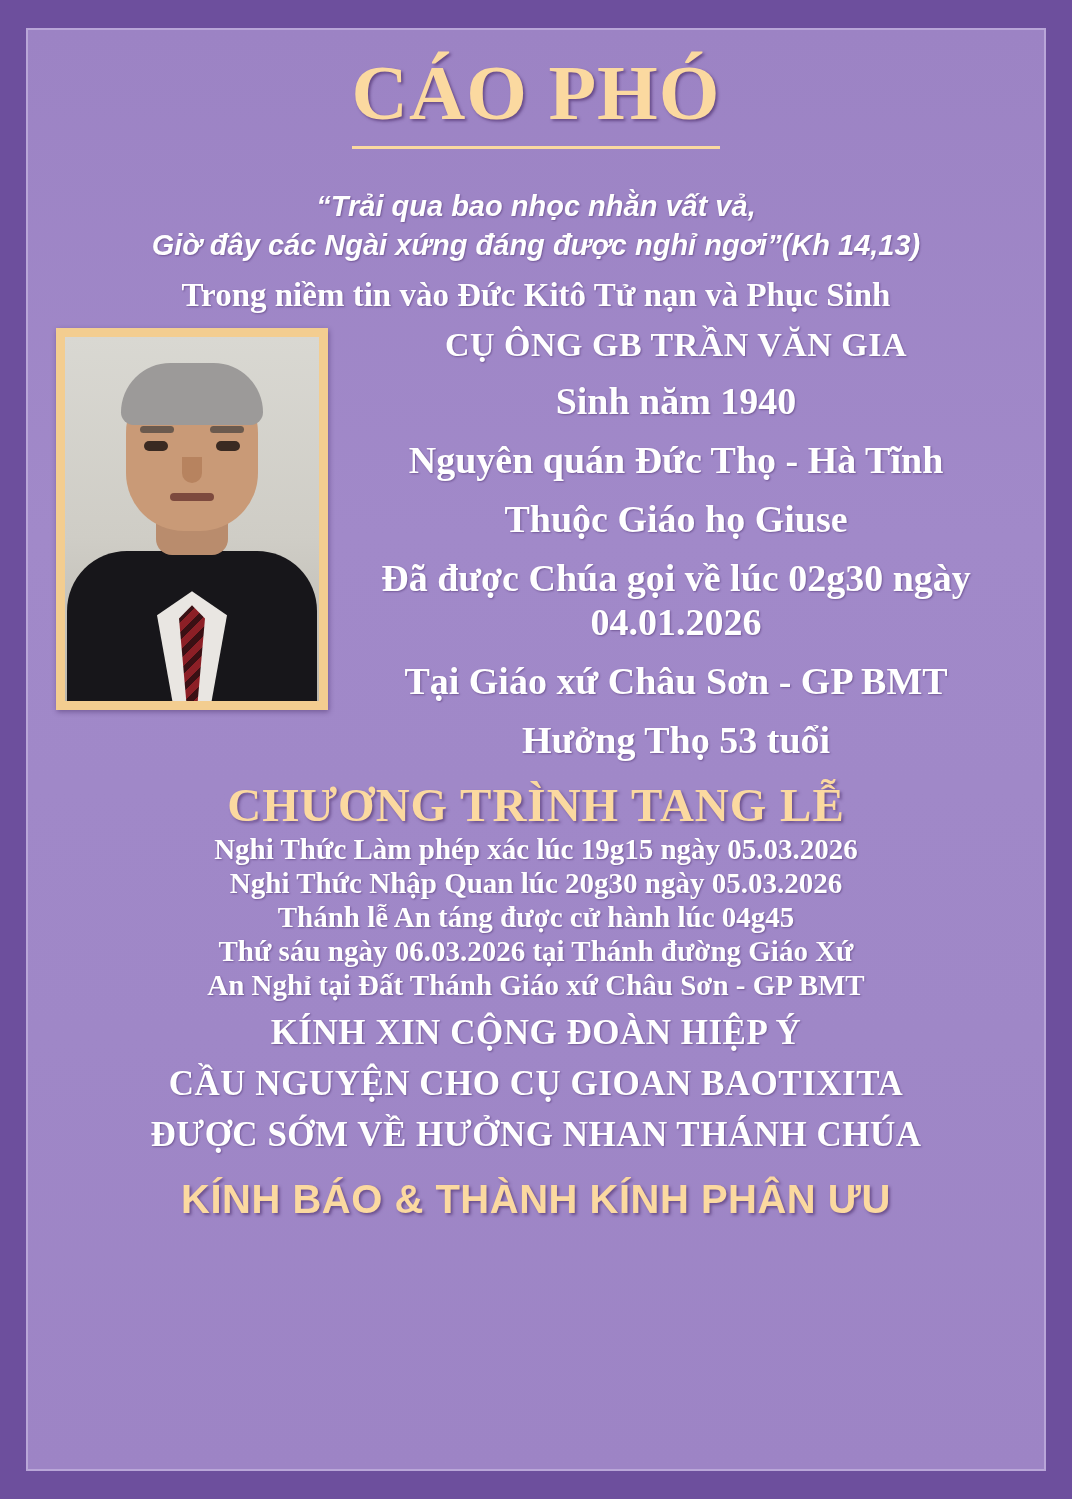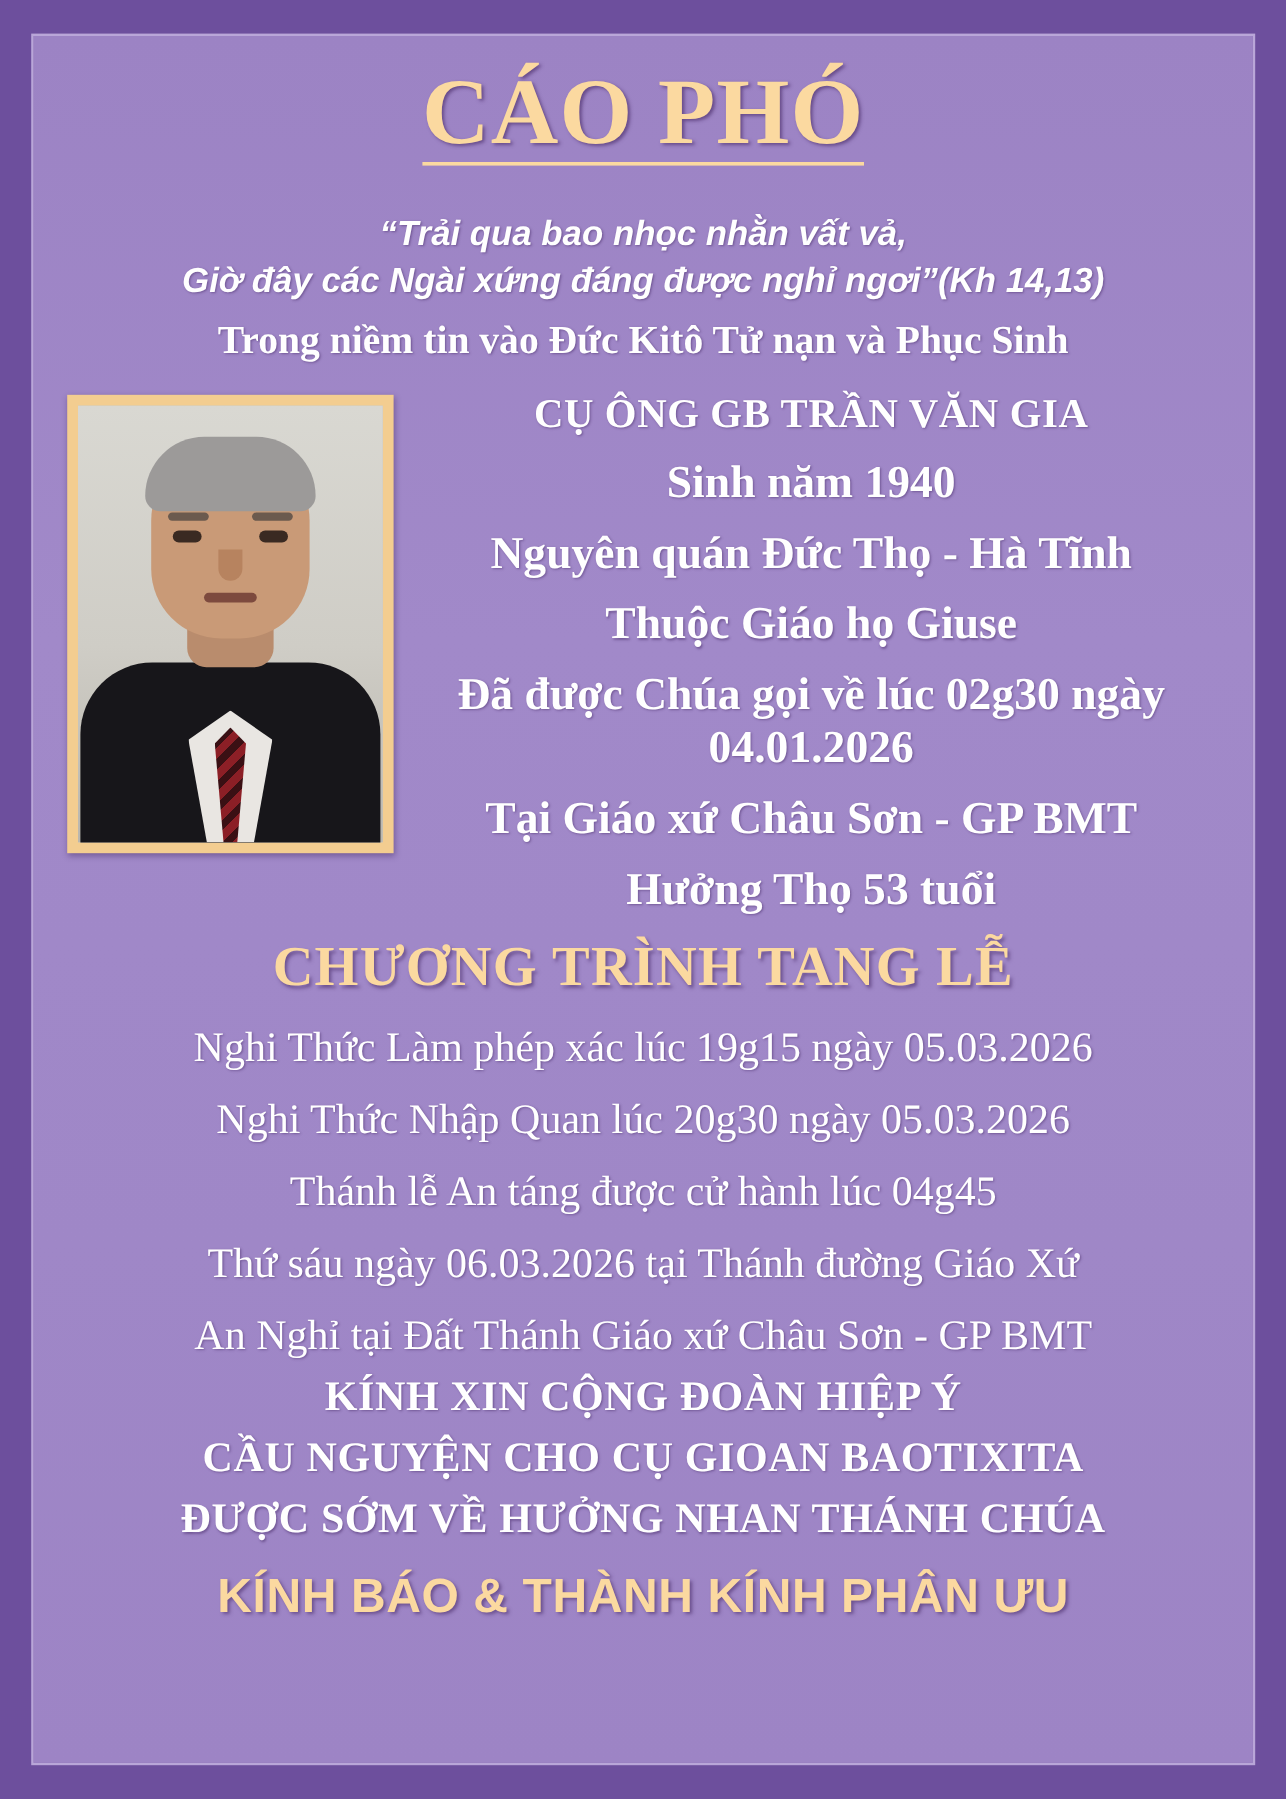--- a/index.html
+++ b/index.html
@@ -39,21 +39,21 @@
   .title {
     color: #fbd9a0;
     font-family: "Liberation Serif", serif;
     font-weight: bold;
     font-size: 78px;
     line-height: 1.05;
     letter-spacing: 1px;
     text-shadow: 2px 2px 3px rgba(60,30,90,.55);
     margin: 4px 0 0 0;
     display: inline-block;
-    padding-bottom: 1px;
+    padding-bottom: 12px;
     border-bottom: 3px solid #fbd9a0;
   }
 
   .verse {
     color: #ffffff;
     font-style: italic;
     font-weight: bold;
     font-size: 29px;
     line-height: 1.35;
     font-family: "Liberation Sans", sans-serif;
@@ -75,21 +75,21 @@
     font-size: 33px;
     font-family: "Liberation Sans", sans-serif;
     letter-spacing: 0px;
     margin-top: 8px;
     text-shadow: 1px 1px 2px rgba(60,30,90,.5);
   }
 
   
   .detail-wrap {
     position: relative;
-    margin-top: 18px;
+    margin-top: 6px;
     min-height: 392px;
   }
 
   .photo-frame {
     position: absolute;
     left: 2px;
     top: 8px;
     width: 272px;
     height: 382px;
     background: #f3cd90;
@@ -227,23 +227,23 @@
     color: #fbd9a0;
     font-weight: bold;
     font-size: 47px;
     margin-top: 16px;
     letter-spacing: 1px;
     text-shadow: 2px 2px 3px rgba(60,30,90,.5);
   }
 
   .program-line {
     color: #ffffff;
-    font-weight: normal;
-    font-size: 35px;
-    margin-top: 20px;
+    font-weight: bold;
+    font-size: 29px;
+    margin-top: 1px;
     text-shadow: 1px 1px 2px rgba(60,30,90,.45);
   }
 
   .plea-line {
     color: #ffffff;
     font-weight: bold;
     font-size: 35px;
     margin-top: 11px;
     letter-spacing: .5px;
     text-shadow: 1px 1px 2px rgba(60,30,90,.45);

